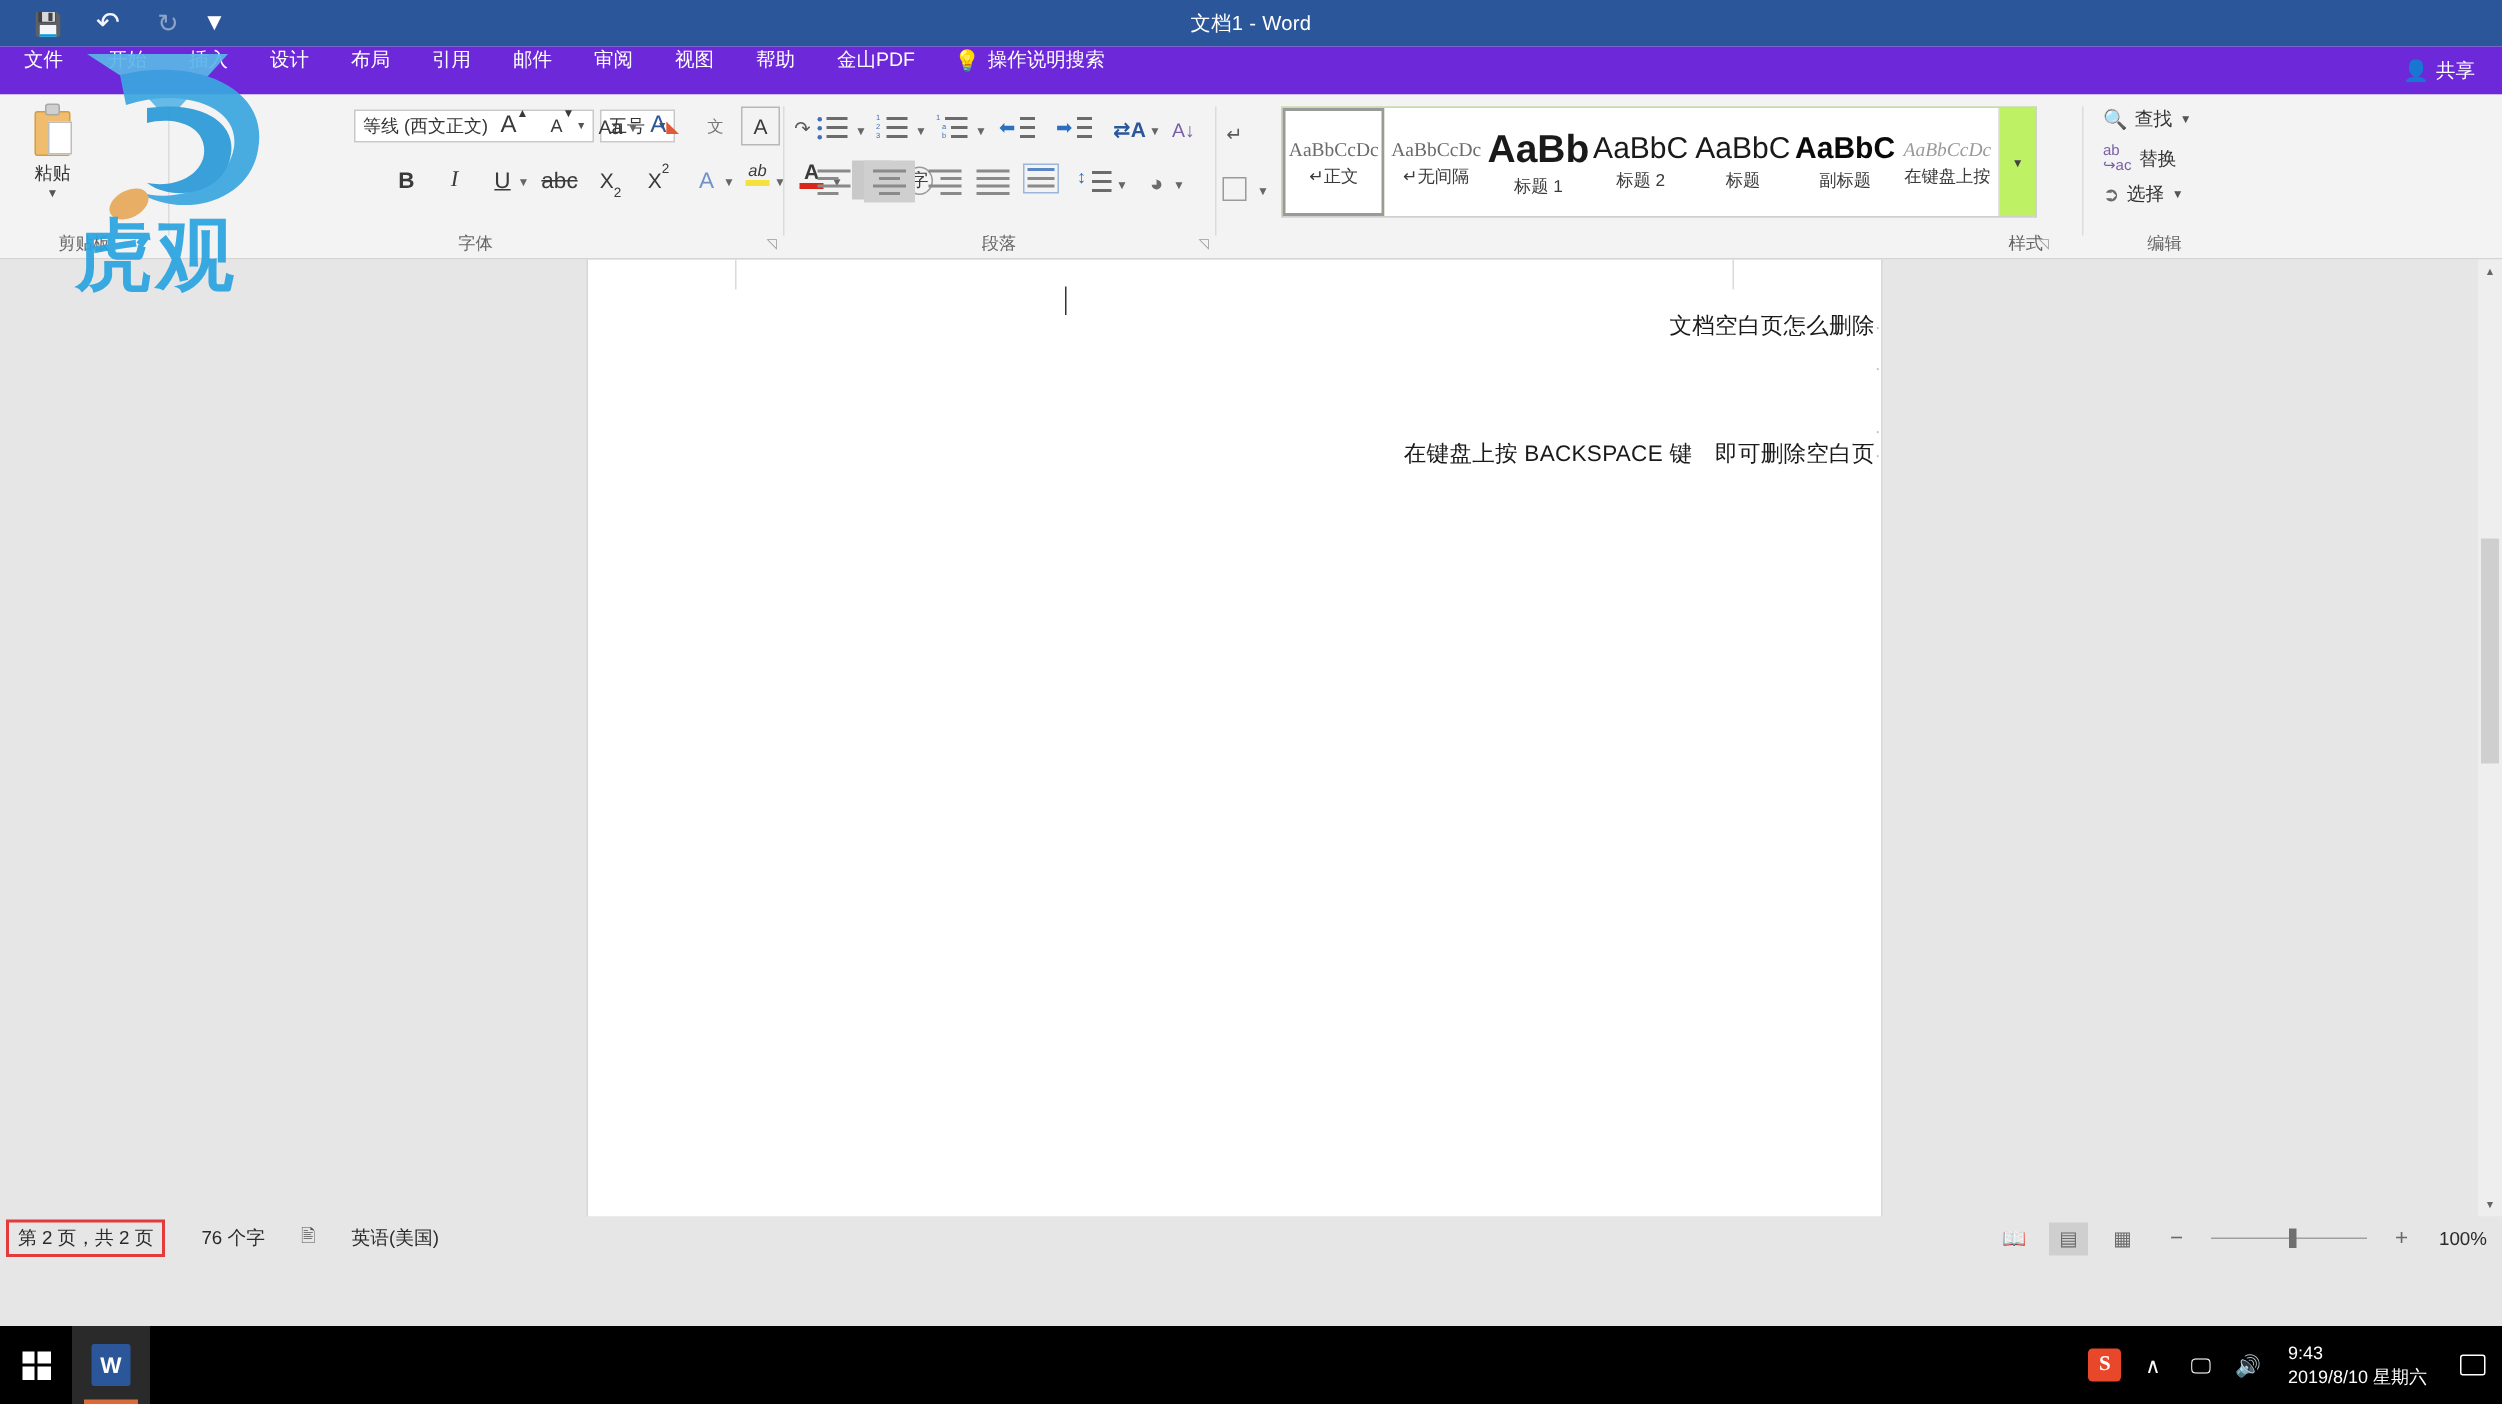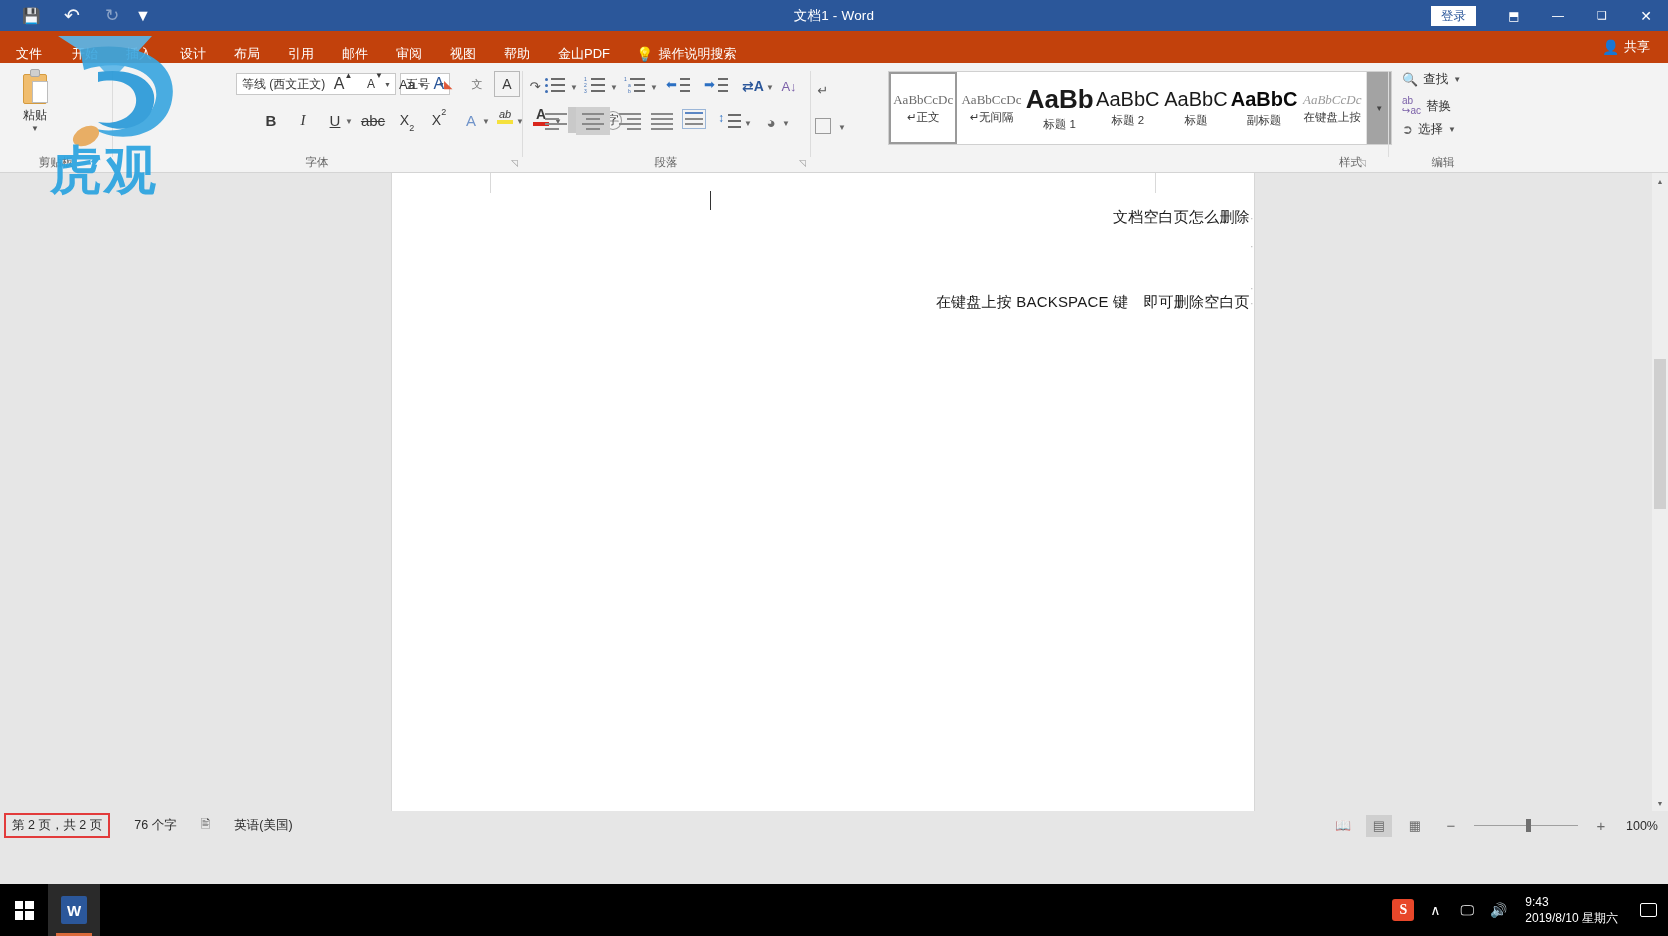--- a/index.html
+++ b/index.html
@@ -34,21 +34,21 @@
     padding: 2px 10px; margin-right: 16px; line-height: 16px;
   }
   .wbtn {
     width: 44px; height: 31px; display: flex; align-items: center; justify-content: center;
     color: #fff; font-size: 14px;
   }
 
   
   .tabbar {
     position: absolute; left: 0; top: 31px; width: 1668px; height: 32px;
-    background: #c2410c; display: flex; align-items: flex-end;
+    background: #6d28d9; display: flex; align-items: flex-start;
   }
   .tab {
     display: flex; align-items: center; padding: 0 14px;
     color: #ffffff; font-size: 13px; white-space: nowrap;
   }
   .tab.file { padding: 0 16px; }
   .tellme {
     display: flex; align-items: center; gap: 5px; padding: 0 12px;
     color: #ffffff; font-size: 13px; white-space: nowrap;
   }
@@ -111,21 +111,21 @@
   .lrow { position: absolute; height: 2px; background: #6b6b6b; }
   .lbullet { position: absolute; width: 3px; height: 3px; background: #3f6fb5; border-radius: 50%; }
   .lnum { position: absolute; font-size: 5px; color: #3f6fb5; line-height: 4px; }
   .alignico { position: absolute; width: 24px; height: 20px; }
   .arow { position: absolute; height: 2px; background: #8a8a8a; }
   .alignico.sel { background: #cfcfcf; }
 
   
   .style-gal {
     position: absolute; left: 0; top: 8px; height: 74px;
-    border: 1px solid #d0d0d0; background: #a3a3a3; display: flex; margin-left: 34px;
+    border: 1px solid #d0d0d0; background: #bef264; display: flex;
   }
   .style-item {
     width: 72px; height: 72px; display: flex; flex-direction: column;
     align-items: center; justify-content: center; gap: 2px; background: #fff;
   }
   .style-item.sel { border: 2px solid #9a9a9a; }
   .style-prev { font-size: 13px; color: #6b6b6b; font-family: "Liberation Serif", serif; white-space: nowrap; }
   .style-prev.h1 { font-size: 26px; color: #1a1a1a; font-weight: bold; font-family: "Liberation Sans", sans-serif; }
   .style-prev.h2 { font-size: 20px; color: #1a1a1a; font-family: "Liberation Sans", sans-serif; }
   .style-prev.t  { font-size: 20px; color: #1a1a1a; font-family: "Liberation Sans", sans-serif; }
@@ -233,27 +233,20 @@
 <div id="app">
 
   <div class="titlebar">
     <div class="qat">
       <div class="qat-btn" style="font-size:15px">💾</div>
       <div class="qat-btn" style="font-size:19px">↶</div>
       <div class="qat-btn dim" style="font-size:17px">↻</div>
       <div class="qat-caret">▼</div>
     </div>
     <div class="title-text">文档1  -  Word</div>
-    <div class="tb-right">
-      <div class="signin">登录</div>
-      <div class="wbtn" style="font-size:12px">⬒</div>
-      <div class="wbtn" style="font-size:12px">—</div>
-      <div class="wbtn" style="font-size:11px">❑</div>
-      <div class="wbtn close">✕</div>
-    </div>
   </div>
 
   <div class="tabbar">
     <div class="tab file">文件</div>
     <div class="tab">开始</div>
     <div class="tab">插入</div>
     <div class="tab">设计</div>
     <div class="tab">布局</div>
     <div class="tab">引用</div>
     <div class="tab">邮件</div>

